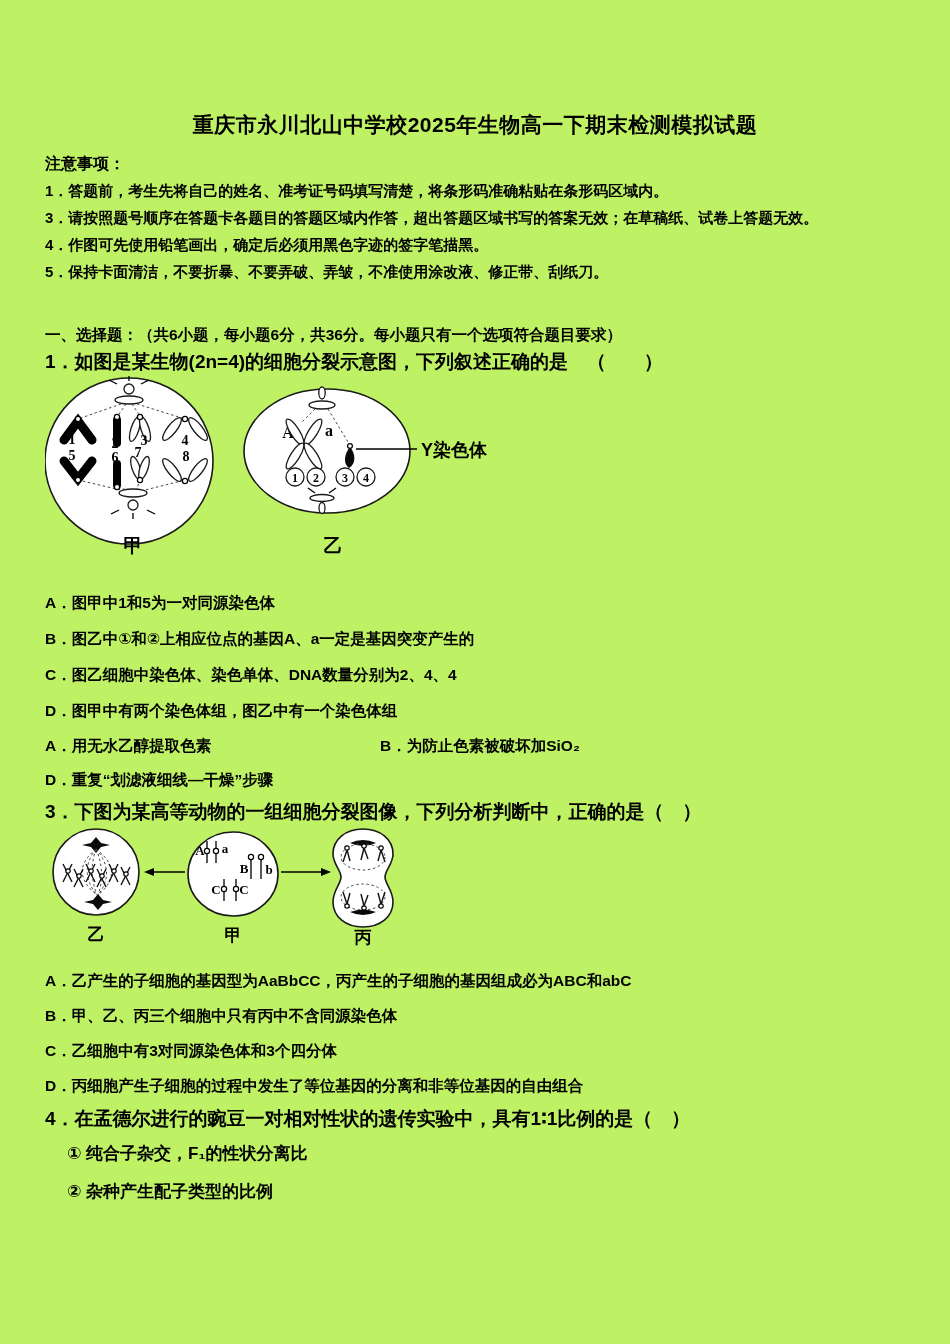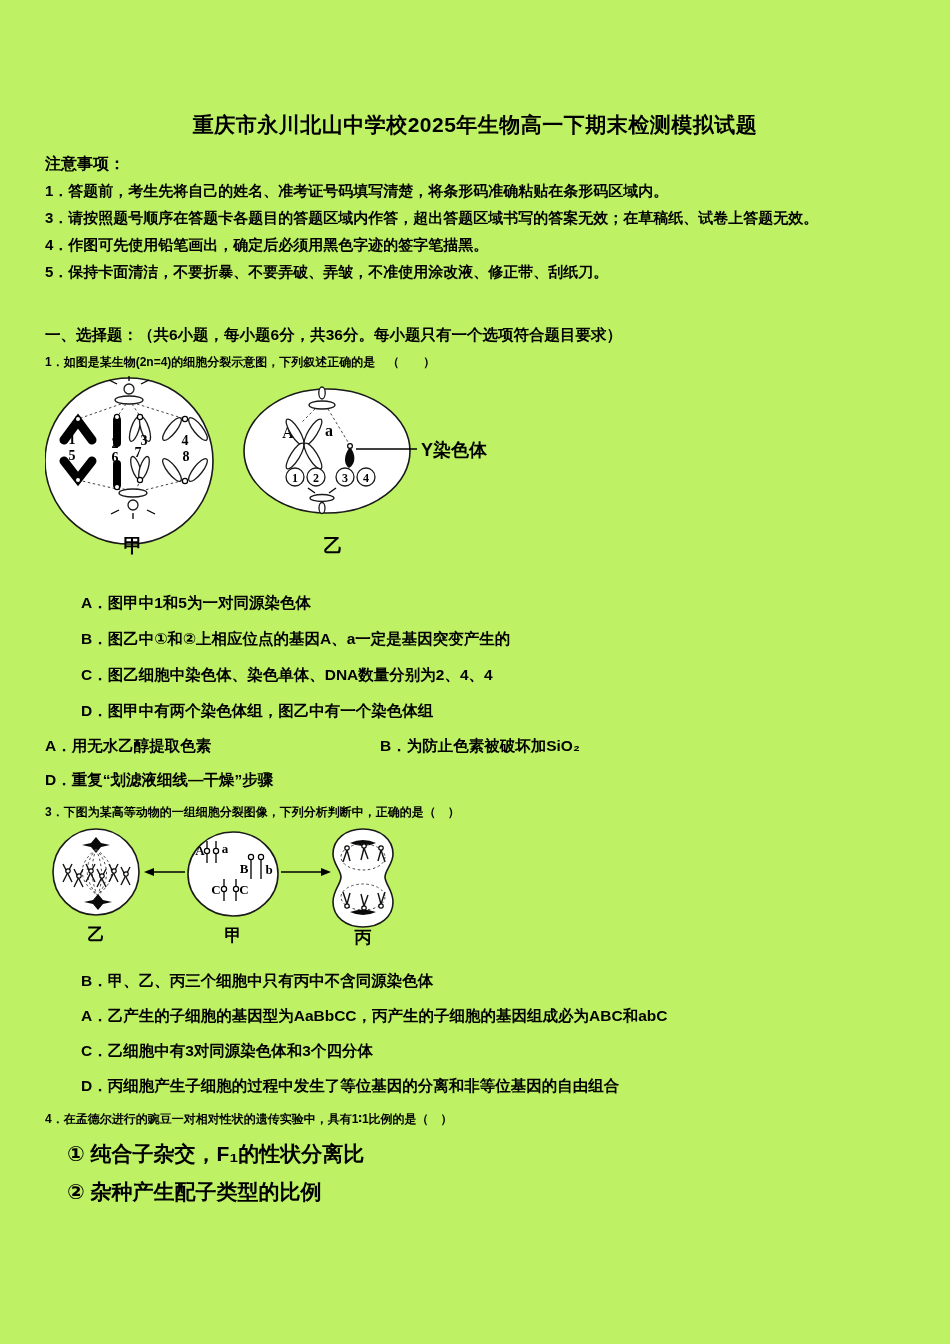--- a/index.html
+++ b/index.html
@@ -6,29 +6,29 @@
   .page{
     width:950px;min-height:1344px;box-sizing:border-box;
     padding:112px 45px 40px 45px;
     background:#bef264;color:#000;
     font-family:"Liberation Sans","DejaVu Sans",sans-serif;
   }
   .title{text-align:center;font-size:21px;font-weight:800;line-height:26px;letter-spacing:.5px;}
   .notice-heading{margin-top:12px;font-size:16px;font-weight:700;line-height:27px;}
   .notice-item{font-size:15px;font-weight:700;line-height:27px;}
   .section-heading{margin-top:36px;font-size:15.5px;font-weight:700;line-height:27px;}
-  .stem{font-size:12px;font-weight:600;line-height:28px;}
+  .stem{font-size:19px;font-weight:600;line-height:28px;}
   .stem-sp{line-height:34px;}
   .stem-q3{line-height:30px;}
-  .options{margin-top:24px;margin-left:36px;}
+  .options{margin-top:24px;}
   .opt{font-size:15.5px;font-weight:600;line-height:36px;}
   .opt35{line-height:35px;}
   .grid2{display:grid;grid-template-columns:335px 1fr;}
   .grid2 .opt{line-height:34px;}
-  .sub{margin-left:22px;font-size:21px;font-weight:600;line-height:38px;}
+  .sub{margin-left:22px;font-size:17px;font-weight:600;line-height:38px;}
   svg{display:block;}
   .cell{fill:#fff;stroke:#1a1a1a;stroke-width:1.6;}
   .w{fill:#fff;stroke:#1a1a1a;stroke-width:1.3;}
   .dash{fill:none;stroke:#444;stroke-width:1;stroke-dasharray:2.5 2.6;}
   .blkst{fill:none;stroke:#000;stroke-width:9;stroke-linecap:round;}
   .blkrod{stroke:#000;stroke-width:8;stroke-linecap:round;}
   .dot{fill:#fff;stroke:#000;stroke-width:1.2;}
   .ln{stroke:#000;stroke-width:1.3;fill:none;}
   .blk{fill:#0a0a0a;stroke:none;}
   svg text{font-family:"Liberation Serif","DejaVu Serif",serif;font-weight:bold;fill:#000;}
@@ -311,22 +311,22 @@
             <line x1="0" y1="4" x2="-3" y2="-7"></line>
             <line x1="0" y1="4" x2="4" y2="-8"></line>
           </g>
       </g>
       <path class="blk" d="M302,85 Q315,91 328,85 Q315,80 302,85 Z"></path>
       <text class="cap cap2" x="315" y="116">丙</text>
     </g>
   </svg>
 
   <div class="options" style="margin-top:14px;">
+    <div class="opt opt35">A．乙产生的子细胞的基因型为AaBbCC，丙产生的子细胞的基因组成必为ABC和abC</div>
     <div class="opt opt35">B．甲、乙、丙三个细胞中只有丙中不含同源染色体</div>
-    <div class="opt opt35">A．乙产生的子细胞的基因型为AaBbCC，丙产生的子细胞的基因组成必为ABC和abC</div>
     <div class="opt opt35">C．乙细胞中有3对同源染色体和3个四分体</div>
     <div class="opt opt35">D．丙细胞产生子细胞的过程中发生了等位基因的分离和非等位基因的自由组合</div>
   </div>
 
   <div class="stem" style="line-height:32px;">4．在孟德尔进行的豌豆一对相对性状的遗传实验中，具有1∶1比例的是（　）</div>
   <div class="sub">① 纯合子杂交，F₁的性状分离比</div>
   <div class="sub">② 杂种产生配子类型的比例</div>
 
 </div>
 

